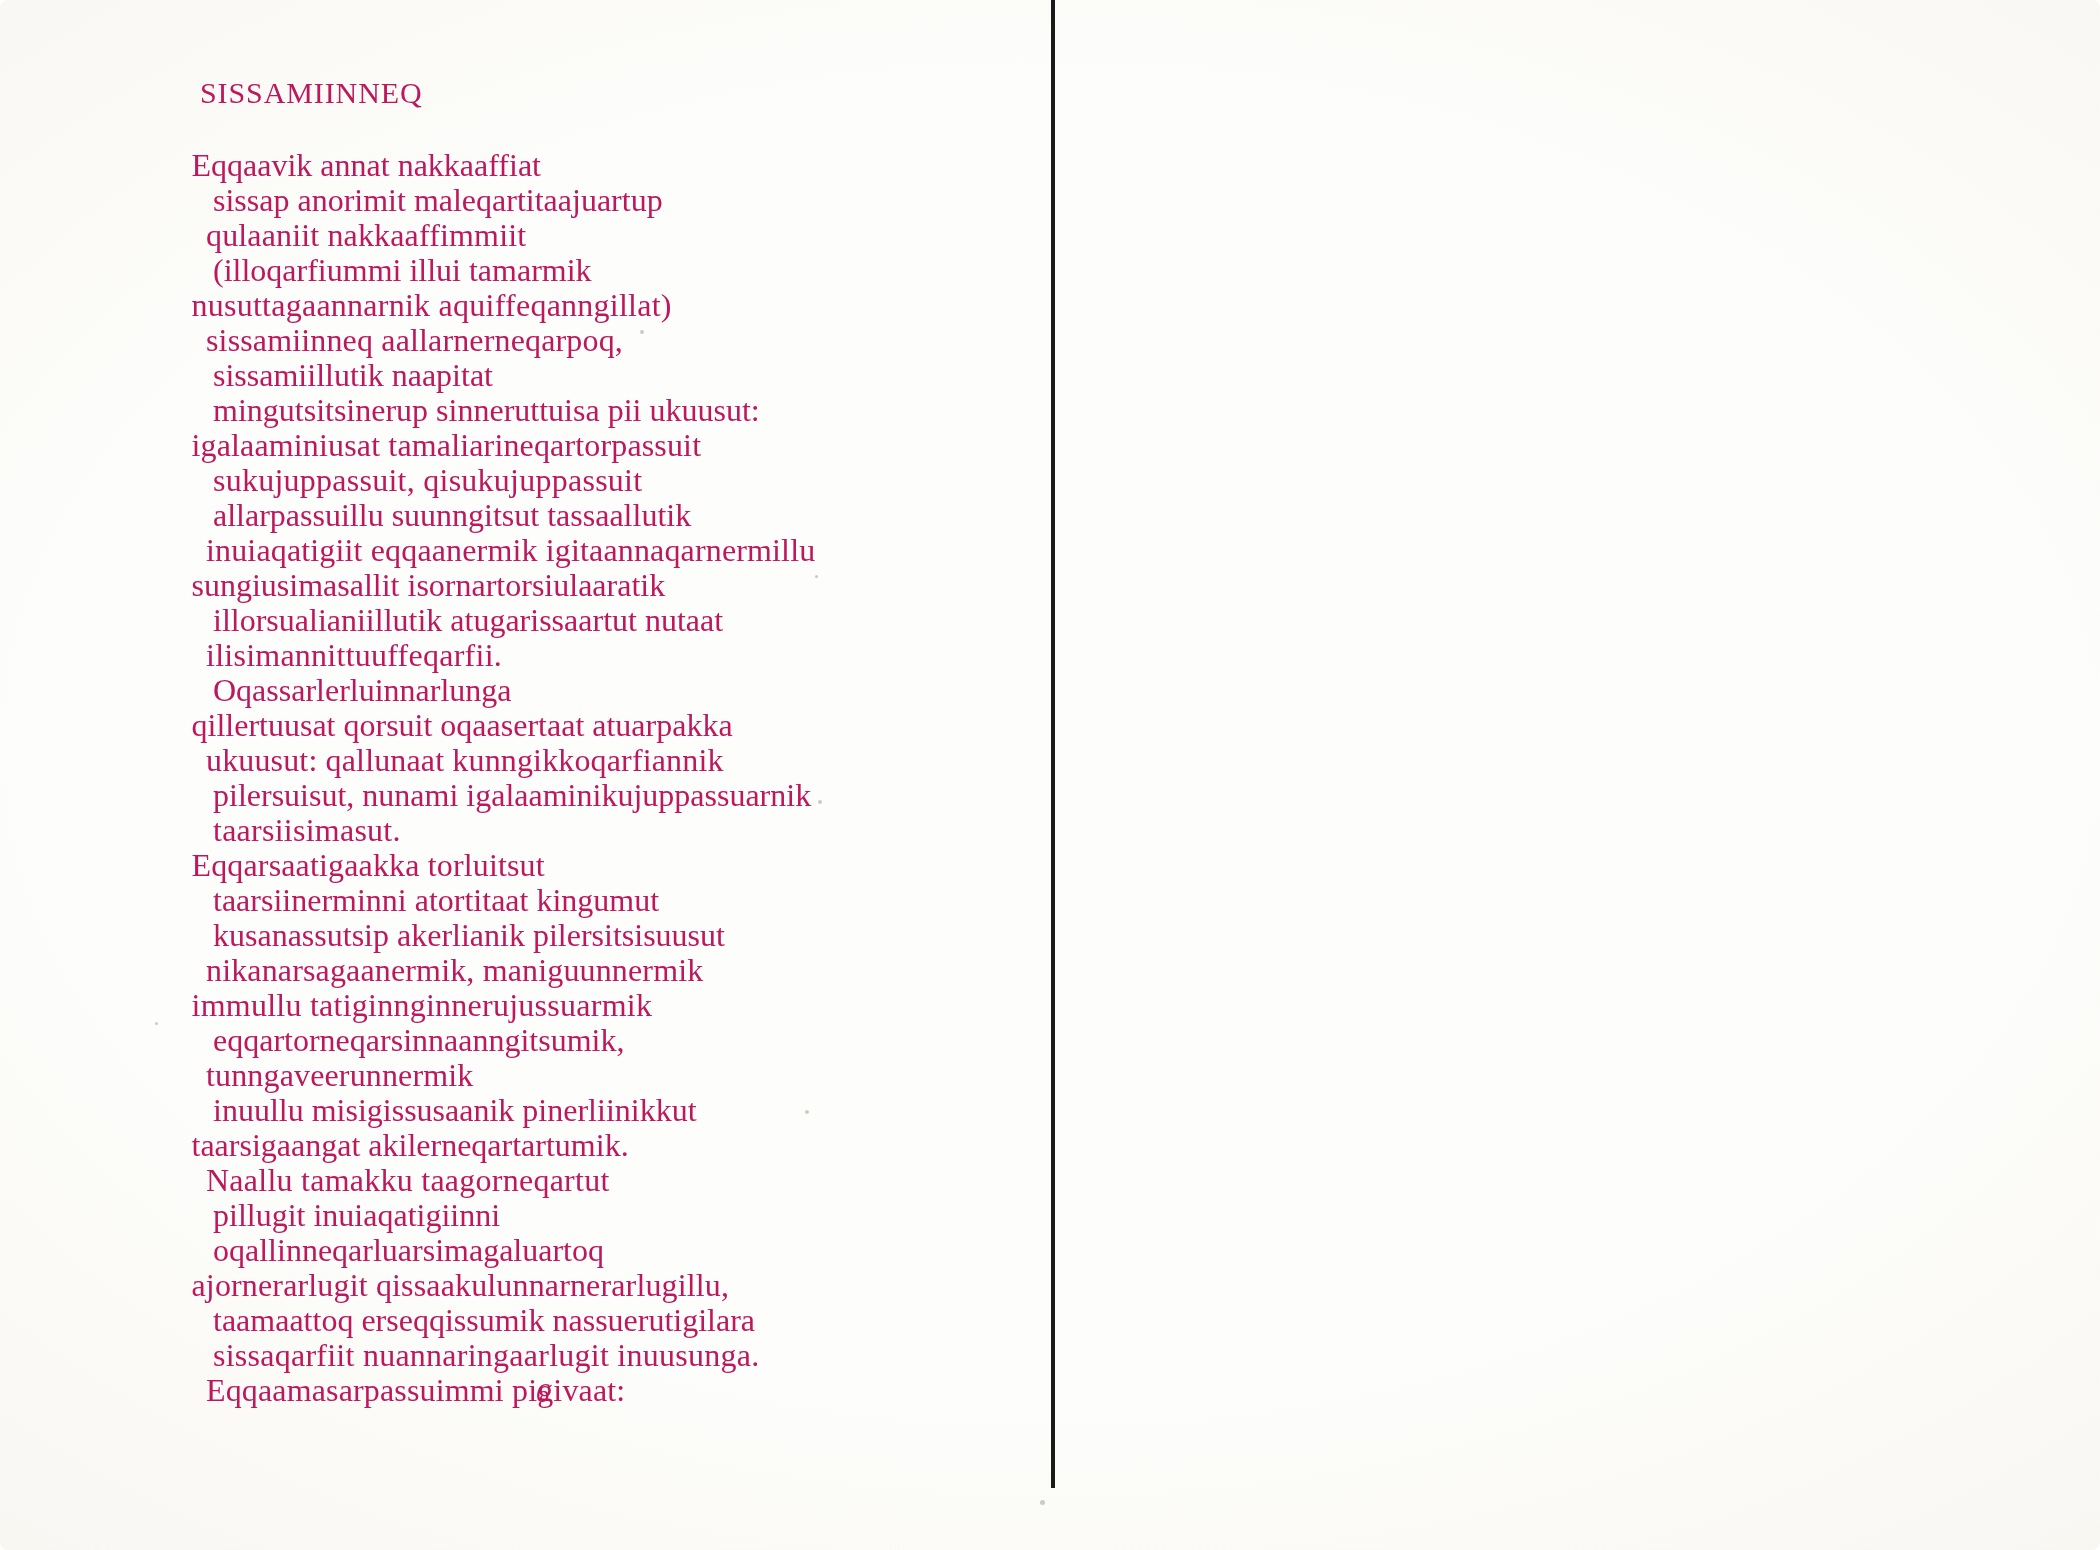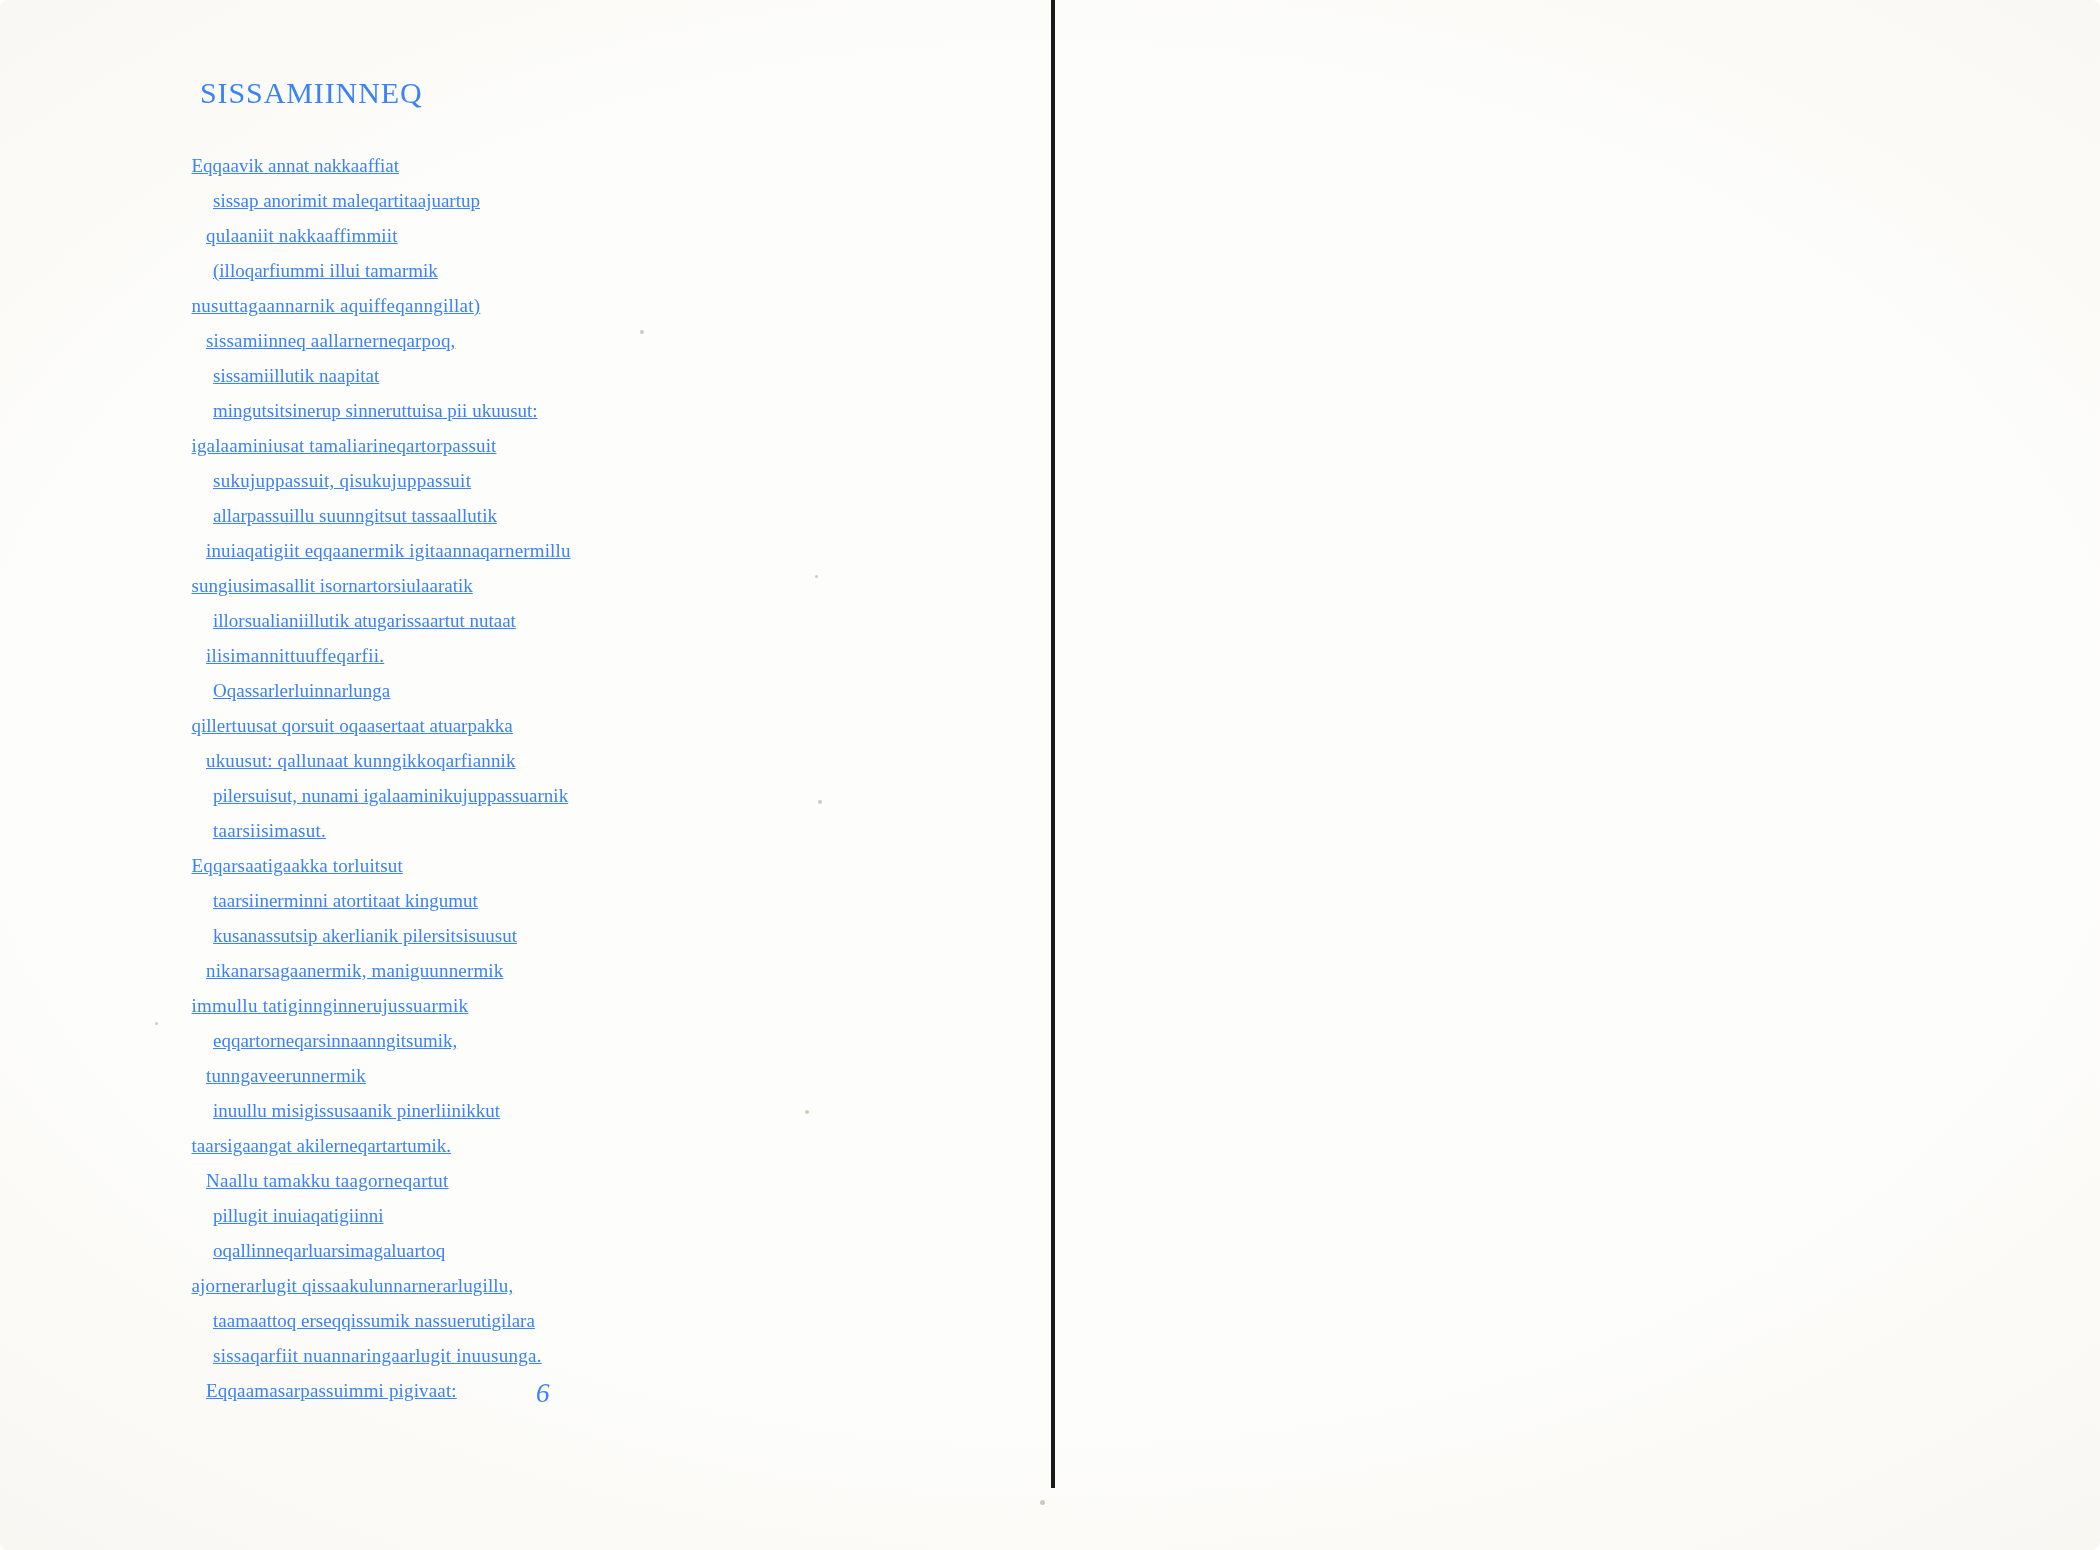--- a/index.html
+++ b/index.html
@@ -8,21 +8,21 @@
     background: #ffffff;
   }
 
   #page {
     position: relative;
     width: 2100px;
     height: 1550px;
     background: #fdfdfb;
     overflow: hidden;
     font-family: "Liberation Serif", "DejaVu Serif", serif;
-    color: #3b82f6;
+    color: #be185d;
     border-radius: 8px;
   }
 
   
   #paper-tint {
     position: absolute;
     inset: 0;
     background:
       radial-gradient(ellipse 85% 75% at 50% 48%, rgba(255,255,255,0) 55%, rgba(246,244,238,0.85) 100%);
     pointer-events: none;
@@ -57,23 +57,22 @@
   }
 
   .verse-block {
     position: absolute;
     white-space: pre;
   }
 
   #left-verse {
     left: 192px;
     top: 148px;
-    font-size: 19px;
+    font-size: 32px;
     line-height: 35.0px;
-    text-decoration: underline;
   }
 
   .verse-line {
     display: block;
     white-space: pre;
     margin-left: 21px;
   }
 
   
   .verse-line:nth-child(3n)   { margin-left: 14px; letter-spacing: 0.15px; }

